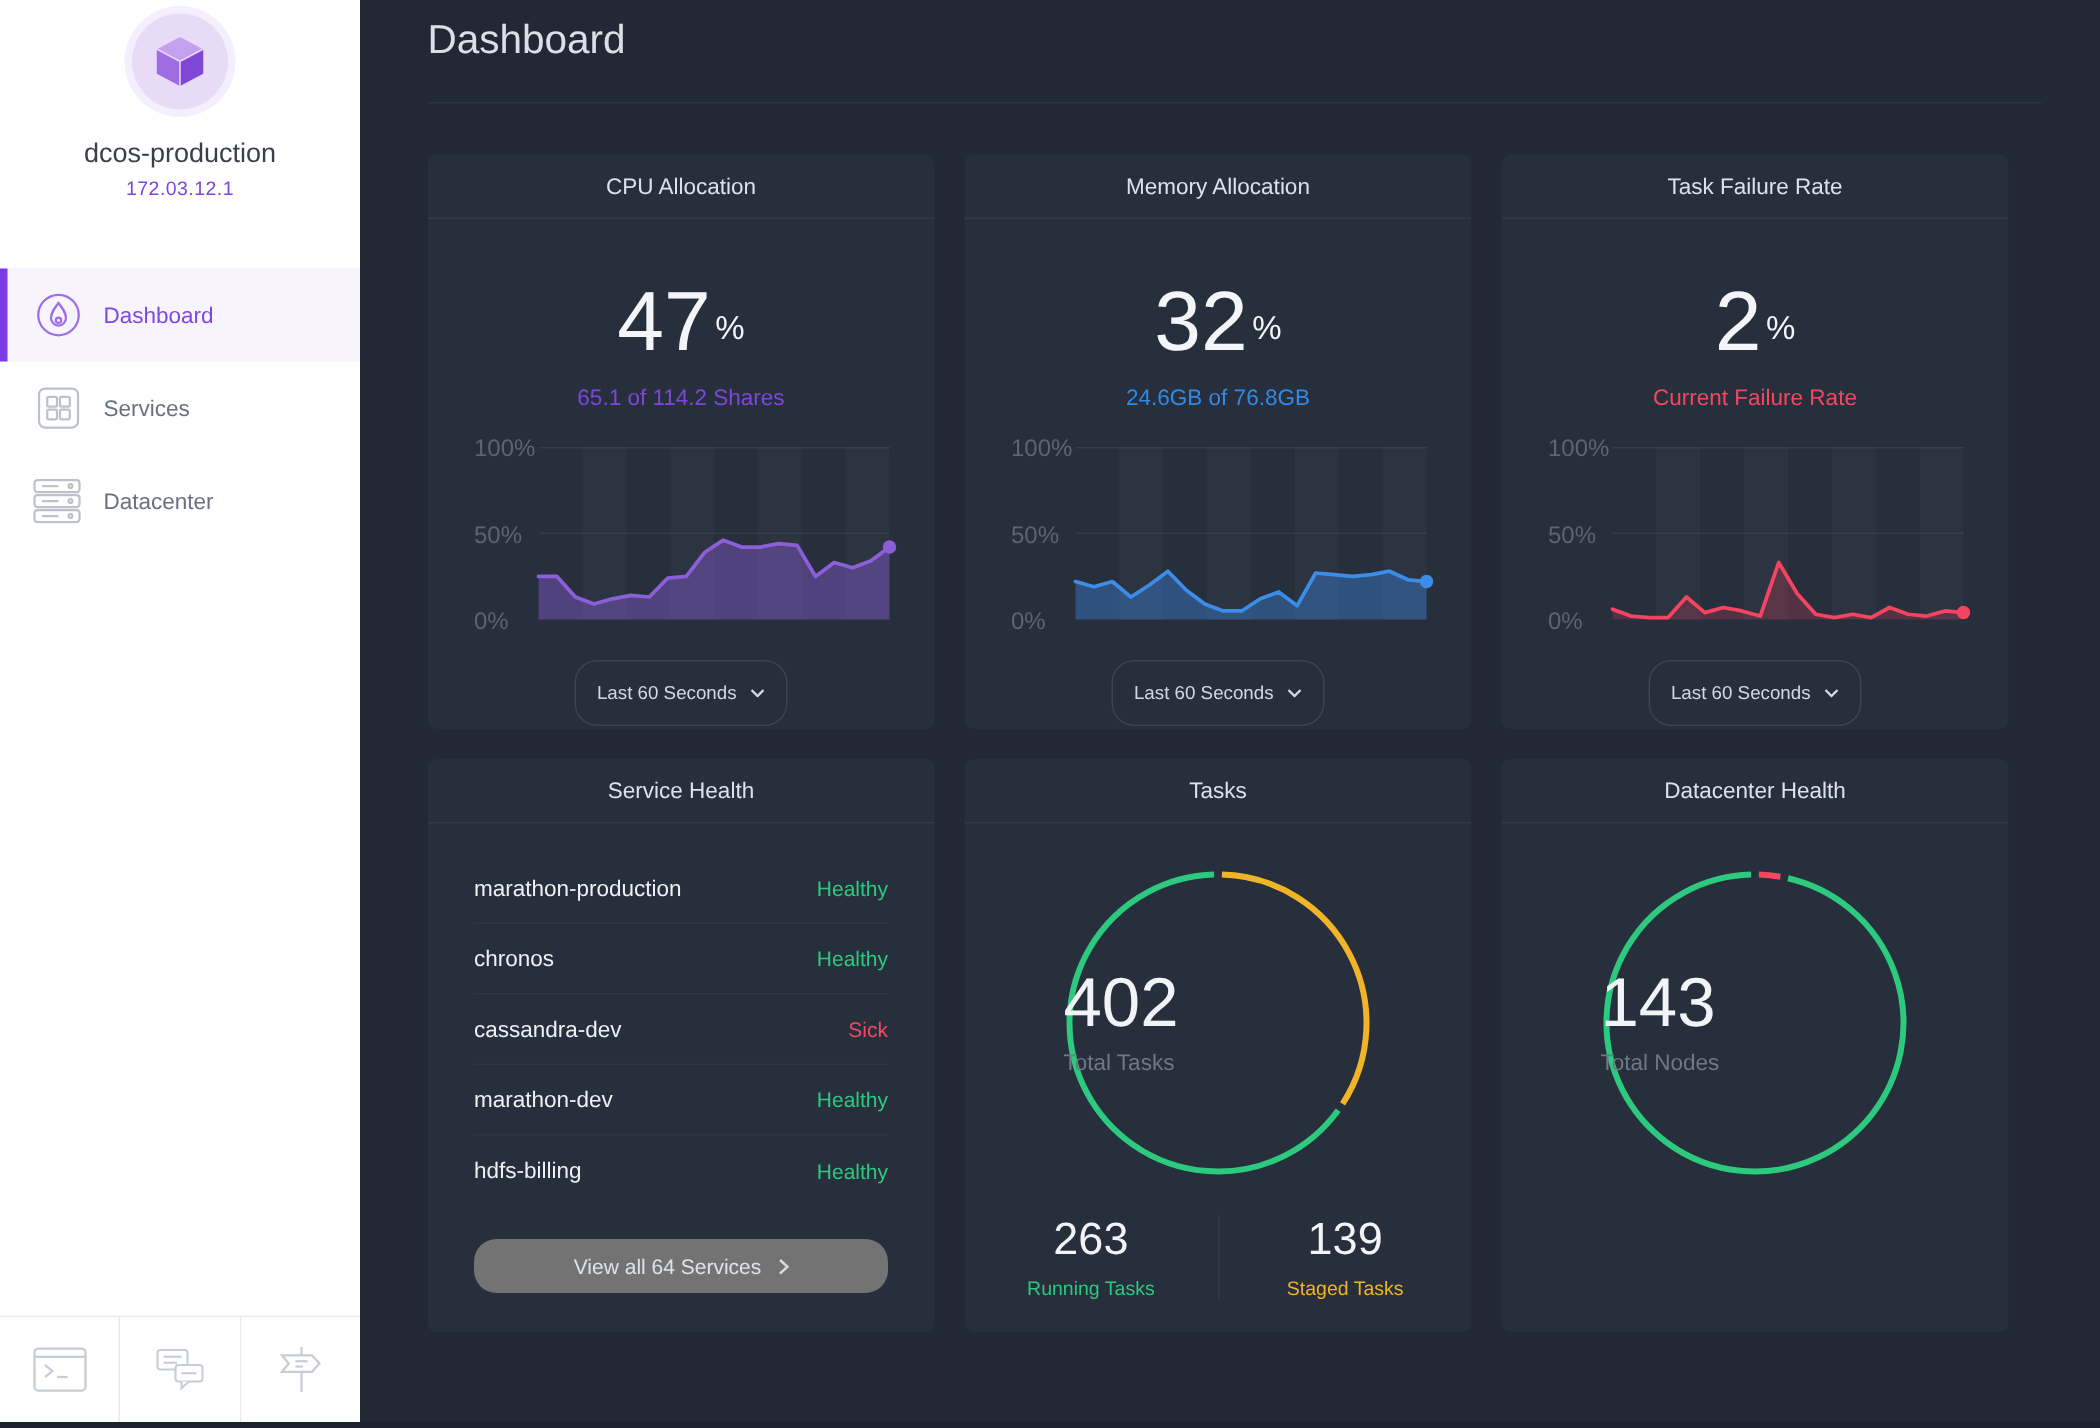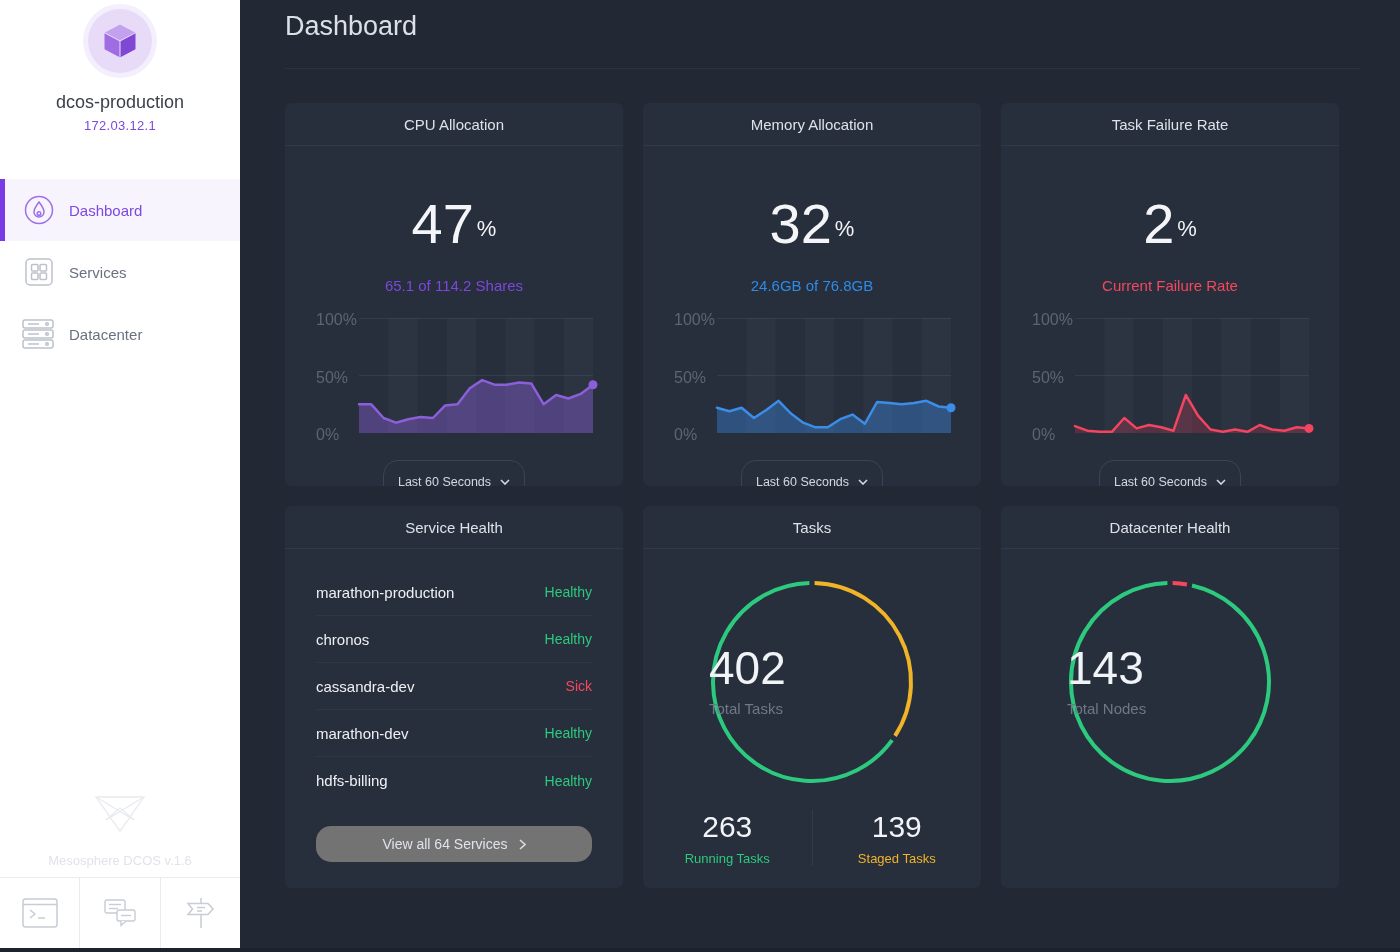--- a/index.html
+++ b/index.html
@@ -37,21 +37,21 @@
   .title-rule { position:absolute; left:285px; top:68px; width:1076px; height:1px; background:#2c3340; }
   .grid {
     position:absolute; left:285px; top:103px;
     display:grid; grid-template-columns:repeat(3,338px); grid-template-rows:383px 382px;
     column-gap:24px; row-gap:26px;gap:20px;
   }
   .panel { position:relative; background:#272e3c; border-radius:6px; overflow:hidden; }
   .panel-title { height:43px; display:flex; align-items:center; justify-content:center;
     font-size:15px; color:#dde2e9; border-bottom:1px solid #323a49; }
   
-  .metric { margin-top:38px; text-align:center; font-size:56px; font-weight:200; line-height:80px; color:#f3f5f8; }
+  .metric { margin-top:38px; text-align:center; font-size:56px; font-weight:200; line-height:60px; color:#f3f5f8; }
   .metric .pct { display:inline-block; vertical-align:top; font-size:22px; font-weight:300; margin:5px 0 0 3px; }
   .metric-sub { margin-top:8px; text-align:center; font-size:15px; }
   .chart-area { position:relative; margin-top:24px; height:116px; }
   .ytick { position:absolute; left:31px; font-size:16px; color:#5c6573; }
   .ytick.t100 { top:-7px; } .ytick.t50 { top:51px; } .ytick.t0 { top:108px; }
   .plot { position:absolute; left:74px; top:0; overflow:visible; }
   .dropdown {
     width:142px; height:44px; margin:26px auto 0;
     border:1px solid #3c4454; border-radius:15px;
     display:flex; align-items:center; justify-content:center; gap:9px;
@@ -128,27 +128,20 @@
             <circle cx="25" cy="15" r="1.3"></circle>
           <rect x="1" y="21" width="30" height="8" rx="2"></rect>
             <line x1="6" y1="25" x2="17" y2="25"></line>
             <circle cx="25" cy="25" r="1.3"></circle>
         </svg>
       </span>
       <span class="nav-label">Datacenter</span>
     </div>
   </div>
 
-  <div class="side-footer">
-    <svg width="66" height="52" viewBox="0 0 66 52" fill="none" stroke="#e7eaee" stroke-width="1.3">
-      <path d="M9 12 H57 L33 46 Z"></path>
-      <path d="M9 12 L47 35 M57 12 L19 35 M19 35 L33 23 L47 35"></path>
-    </svg>
-    <div class="version">Mesosphere DCOS v.1.6</div>
-  </div>
 
   <div class="side-toolbar">
     <div class="tool-cell">
       <svg width="36" height="30" viewBox="0 0 36 30" fill="none" stroke="#c7ccd5" stroke-width="1.5">
         <rect x="1" y="1" width="34" height="28" rx="2.5"></rect>
         <line x1="1" y1="6.5" x2="35" y2="6.5"></line>
         <polyline points="8,12 13,16 8,20"></polyline>
         <line x1="16" y1="20" x2="23" y2="20"></line>
       </svg>
     </div>

